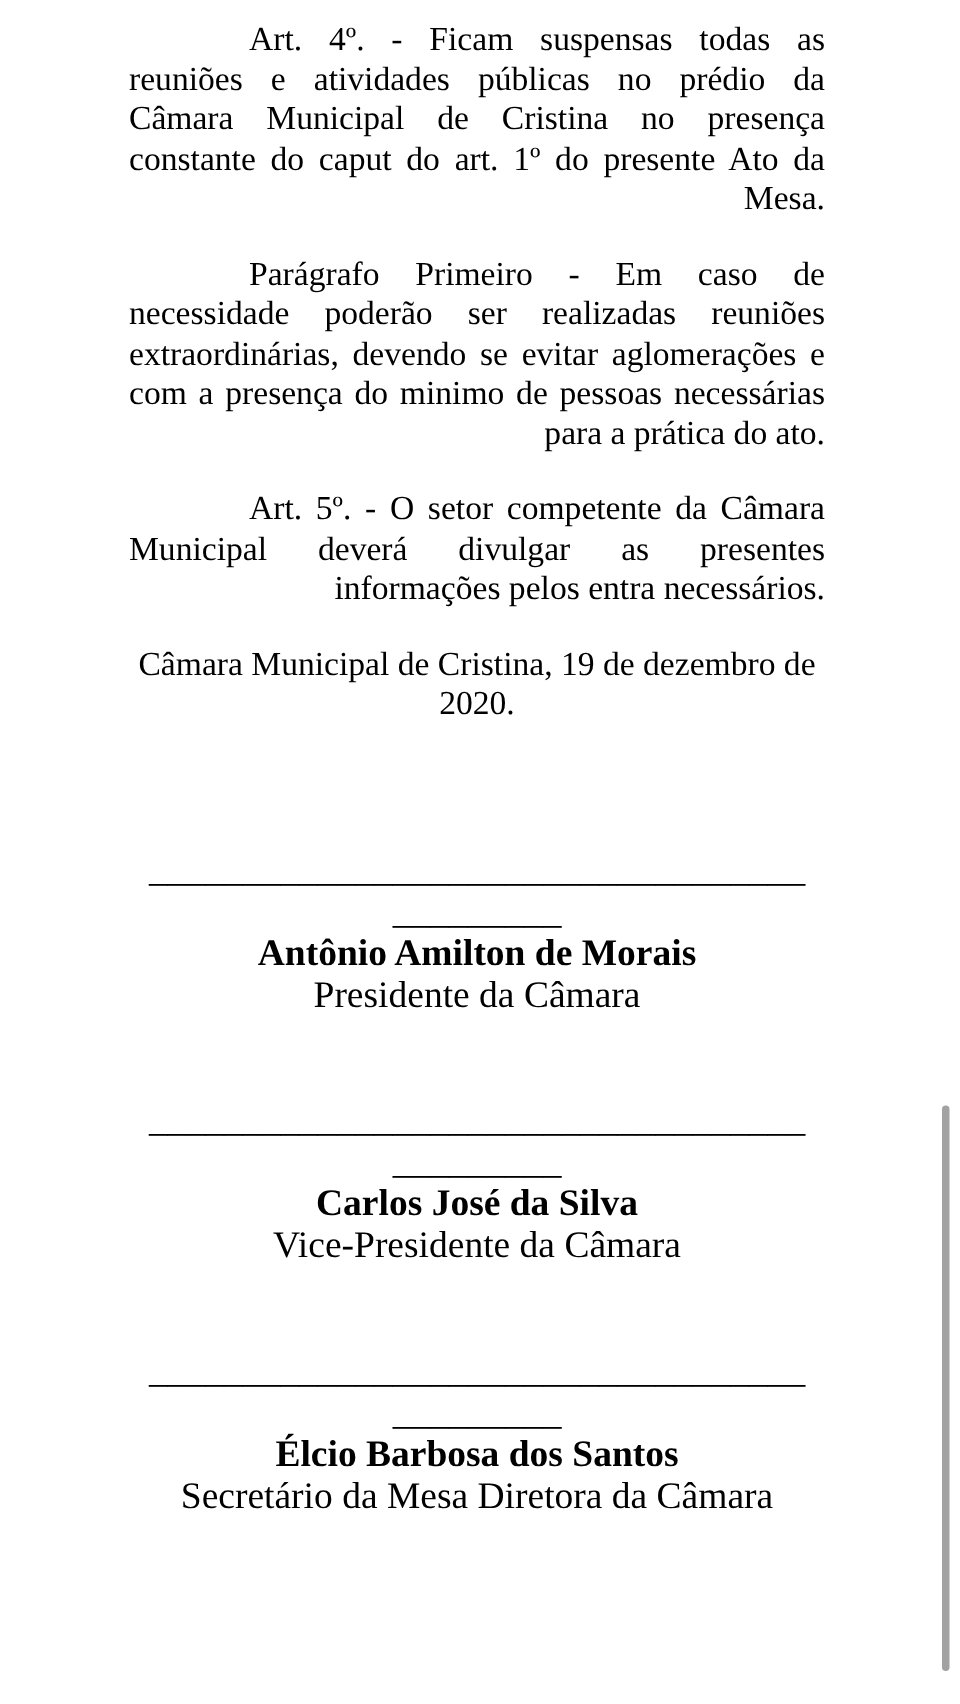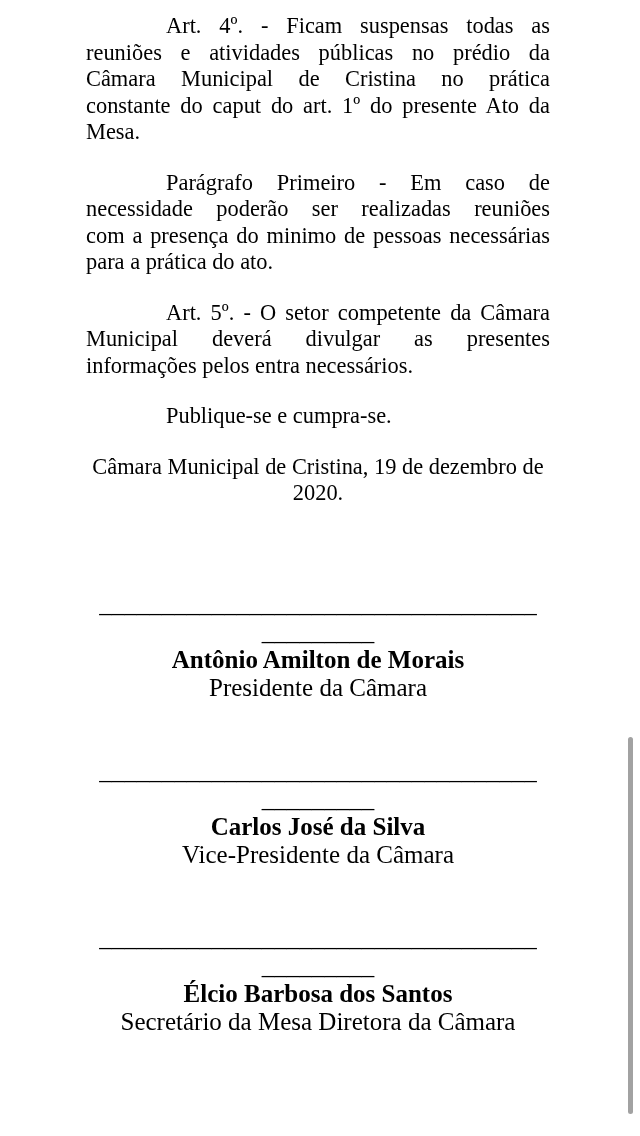--- a/index.html
+++ b/index.html
@@ -28,21 +28,21 @@
     font-size: 22.4px;
     line-height: 26.5px;
   }
   .para { margin: 0 0 24px 0; }
   .para:last-child { margin-bottom: 4px; }
   .line { white-space: normal; }
   .align-justify .line.just {
     text-align: justify;
     text-align-last: justify;
   }
-  .align-justify .line.last { text-align: left; }
+  .align-justify .line.last { text-align: right; }
   .align-left { text-align: left; }
   .align-center { text-align: center; }
   .line.indent { padding-left: 80px; }
 
   .signature-section {
     margin-top: 70px;
     font-size: 25px;
     line-height: 28px;
   }
   .sig-block {
@@ -67,37 +67,35 @@
   }
 </style>
 </head>
 <body>
 
 <div class="page">
   <div class="content">
       <div class="para align-justify">
         <div class="line just indent">Art. 4º. - Ficam suspensas todas as</div>
         <div class="line just">reuniões e atividades públicas no prédio da</div>
-        <div class="line just">Câmara Municipal de Cristina no prática</div>
+        <div class="line just">Câmara Municipal de Cristina no presença</div>
         <div class="line just">constante do caput do art. 1º do presente Ato da</div>
         <div class="line last">Mesa.</div>
       </div>
       <div class="para align-justify">
         <div class="line just indent">Parágrafo Primeiro - Em caso de</div>
         <div class="line just">necessidade poderão ser realizadas reuniões</div>
+        <div class="line just">extraordinárias, devendo se evitar aglomerações e</div>
         <div class="line just">com a presença do minimo de pessoas necessárias</div>
         <div class="line last">para a prática do ato.</div>
       </div>
       <div class="para align-justify">
         <div class="line just indent">Art. 5º. - O setor competente da Câmara</div>
         <div class="line just">Municipal deverá divulgar as presentes</div>
         <div class="line last">informações pelos entra necessários.</div>
-      </div>
-      <div class="para align-left">
-        <div class="line indent">Publique-se e cumpra-se.</div>
       </div>
       <div class="para align-center">
         <div class="line">Câmara Municipal de Cristina, 19 de dezembro de</div>
         <div class="line">2020.</div>
       </div>
     </div>
   <div class="content signature-section">
       <div class="sig-block">
         <div class="sig-rule-long">___________________________________</div>
         <div class="sig-rule-short">_________</div>

